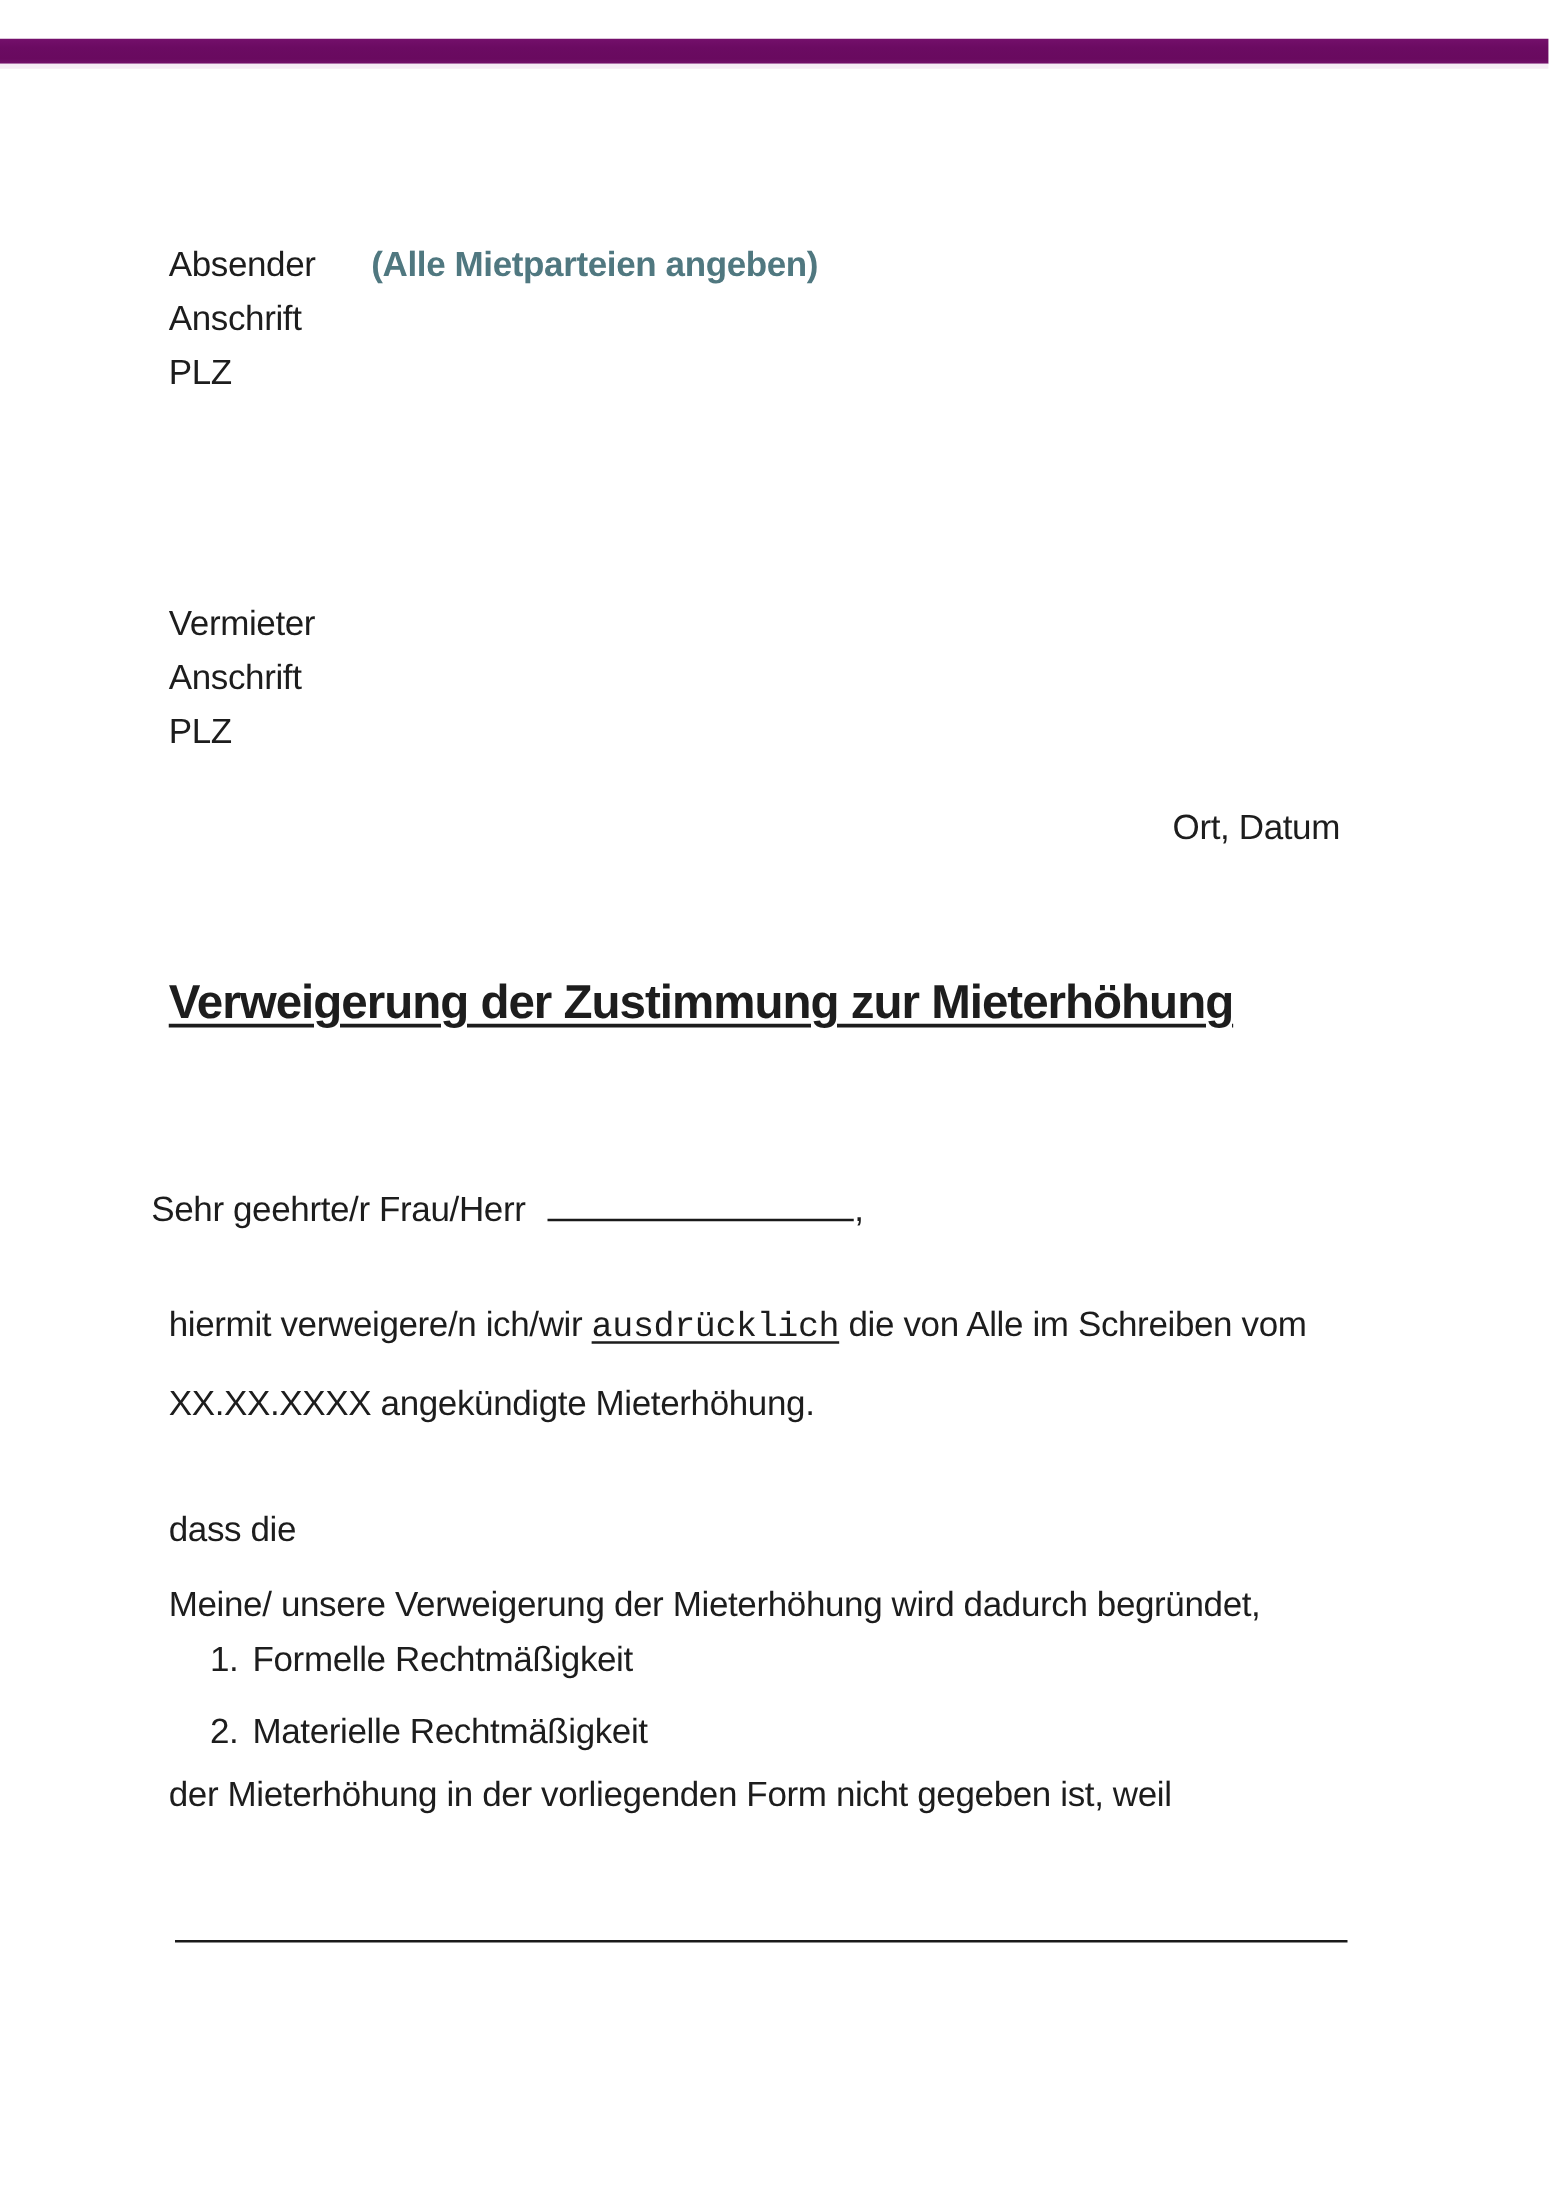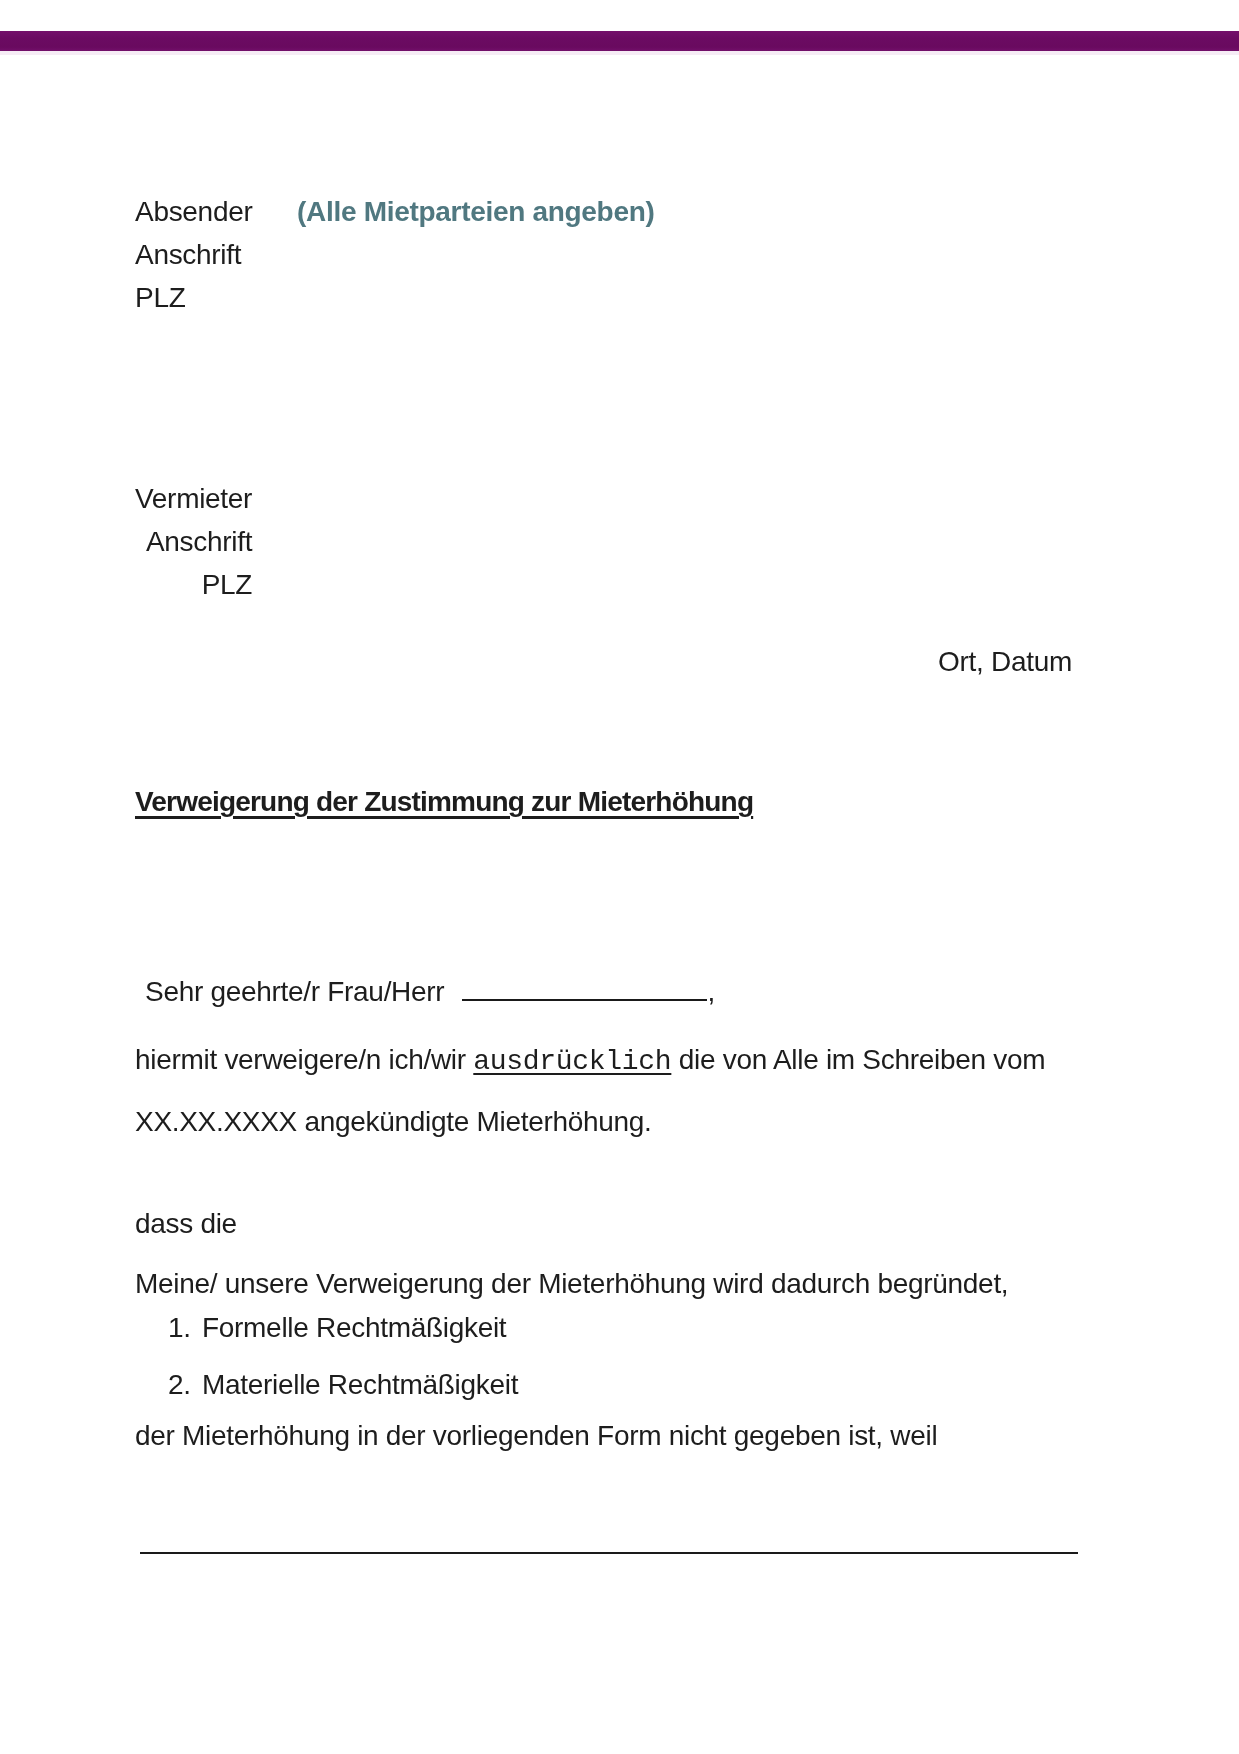--- a/index.html
+++ b/index.html
@@ -36,55 +36,54 @@
   .txt {
     font-size: 28px;
     letter-spacing: -0.3px;
     line-height: 43px;
   }
   .address-block {
     position: absolute;
     left: 135px;
   }
   .sender-block { top: 190px; }
-  .recipient-block { top: 477px; text-align: right; }
+  .recipient-block { top: 477px; }
   .sender-label {
     display: inline-block;
     min-width: 162px;
   }
   .sender-note {
     color: #507880;
     font-weight: bold;
   }
   .date-line {
     position: absolute;
     top: 645px;
     left: 122px;
     width: 950px;
     text-align: right;
     line-height: 34px;
   }
   .subject {
     position: absolute;
     top: 785px;
     left: 135px;
-    font-size: 28px;
+    font-size: 38px;
     font-weight: bold;
     letter-spacing: -0.8px;
     line-height: 34px;
     text-decoration: underline;
     text-decoration-thickness: 3px;
     text-underline-offset: 5px;
   }
   .salutation {
     position: absolute;
     top: 945px;
-    left: 145px;
+    left: 121px;
     line-height: 40px;
-    margin-top: 24px;
   }
   .blank-short {
     display: inline-block;
     width: 245px;
     height: 30px;
     margin-left: 18px;
     border-bottom: 2.5px solid #1a1a1a;
     vertical-align: baseline;
   }
   .para {

